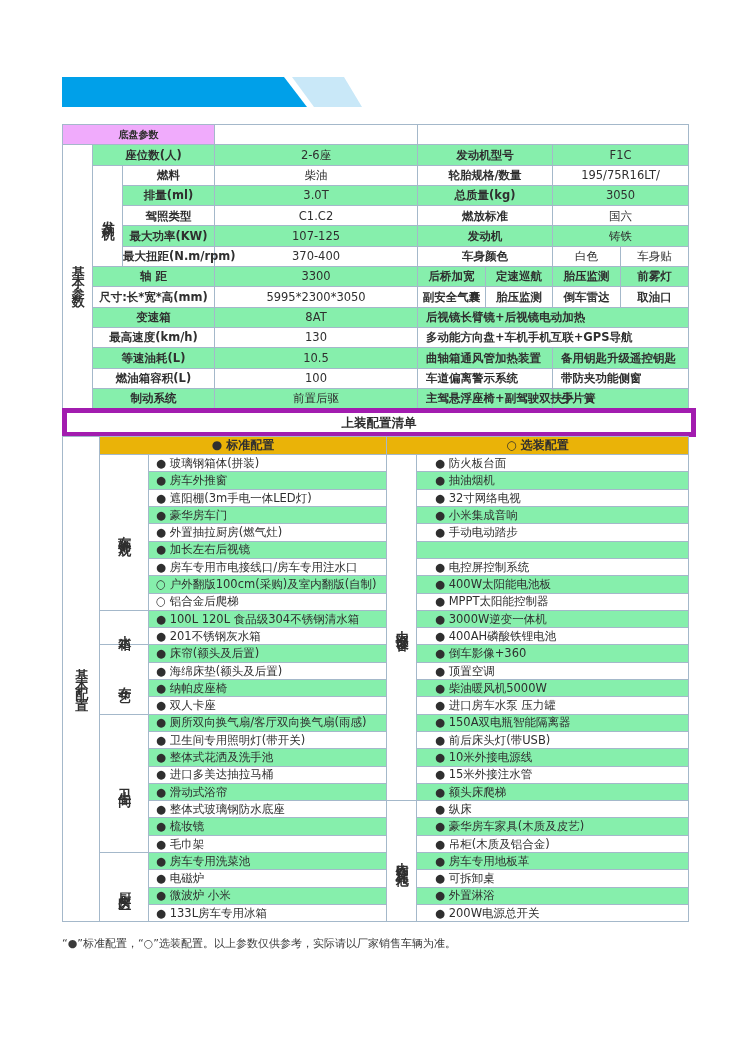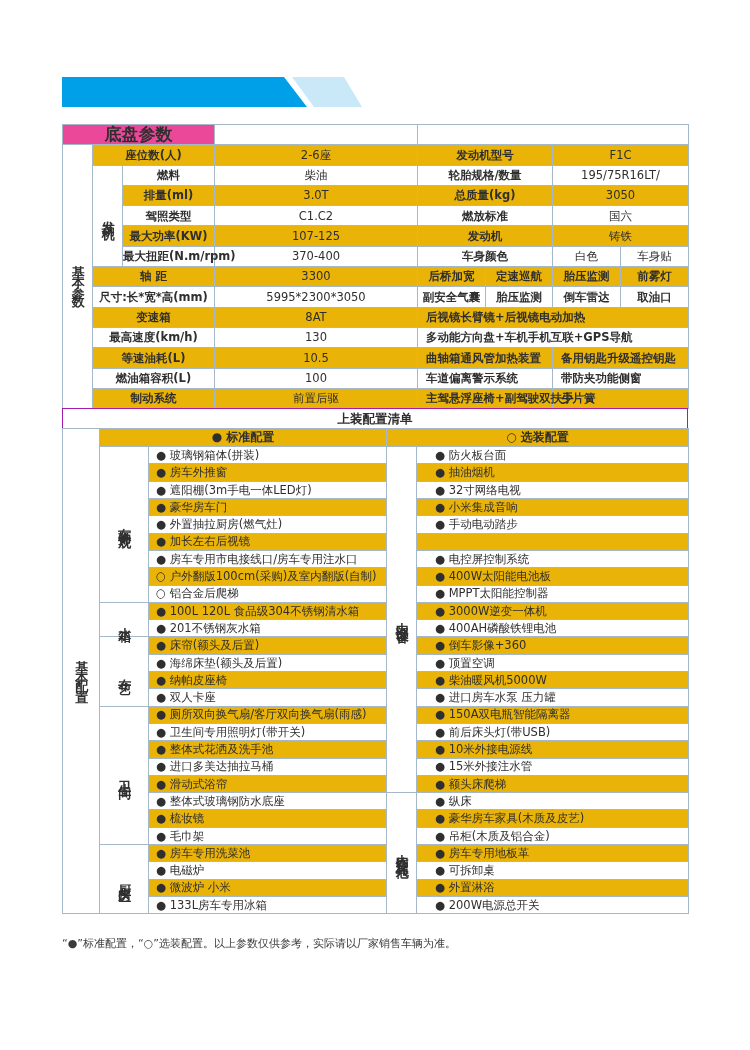--- a/index.html
+++ b/index.html
@@ -23,34 +23,34 @@
     color:#ffffff;font-size:20px;font-weight:bold;letter-spacing:4px;white-space:nowrap;
   }
   
   .specwrap{position:absolute;left:62px;top:124px;width:626px;}
   table{border-collapse:collapse;table-layout:fixed;width:626px;}
   td{
     border:1px solid #a4b8ca;padding:0;text-align:center;vertical-align:middle;
     font-size:11.5px;line-height:1.1;overflow:visible;white-space:nowrap;
   }
   .chassis td{height:19.3px;}
-  tr.alt td{background:#eab308;}
+  tr.alt td{background:#86efac;}
   td.vcell{background:#ffffff !important;}
-  td.hdr{font-weight:bold;font-size:17px;background:#ec4899;}
+  td.hdr{font-weight:bold;font-size:10px;background:#f0abfc;}
   td.lbl{font-weight:bold;}
   td.val{font-weight:normal;}
   td.lft{font-weight:bold;text-align:left;padding-left:8px;}
   .vert{
     writing-mode:vertical-rl;text-orientation:upright;
     font-weight:bold;font-size:13px;letter-spacing:3px;display:inline-block;
   }
   .vert-wide{letter-spacing:10px;}
   
   .upper-title{
-    width:624px;height:19px;line-height:19px;border:1px solid #a21caf;margin-top:-1px;
+    width:624px;height:19px;line-height:19px;border:5px solid #a21caf;margin-top:-1px;
     text-align:center;font-weight:bold;font-size:12.5px;background:#ffffff;
   }
   
   .items{margin-top:-1px;}
   .items td{height:16.3px;}
   .items td.subhdr{height:17px;font-weight:bold;font-size:12px;background:#eab308;}
   .items td.il{text-align:left;padding-left:7px;font-size:11.5px;}
   .items td.ir{text-align:left;padding-left:18px;font-size:11.5px;}
   
   .footnote{position:absolute;left:62px;top:936px;font-size:11px;color:#3a3a3a;white-space:nowrap;}

